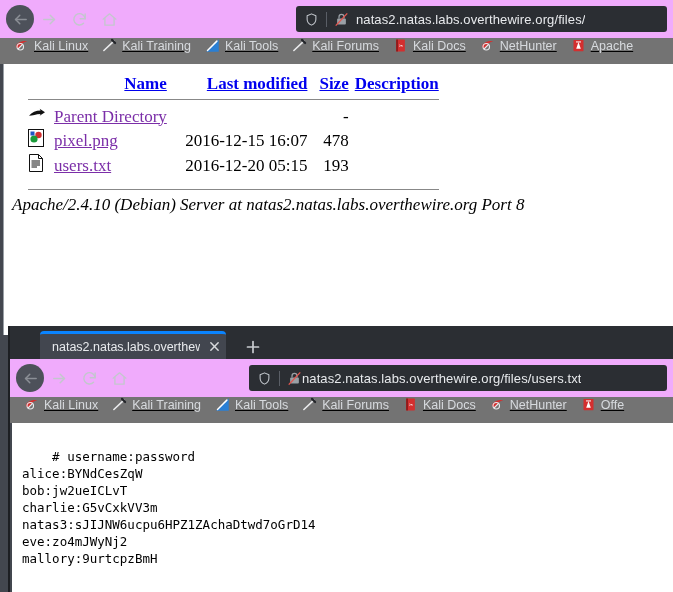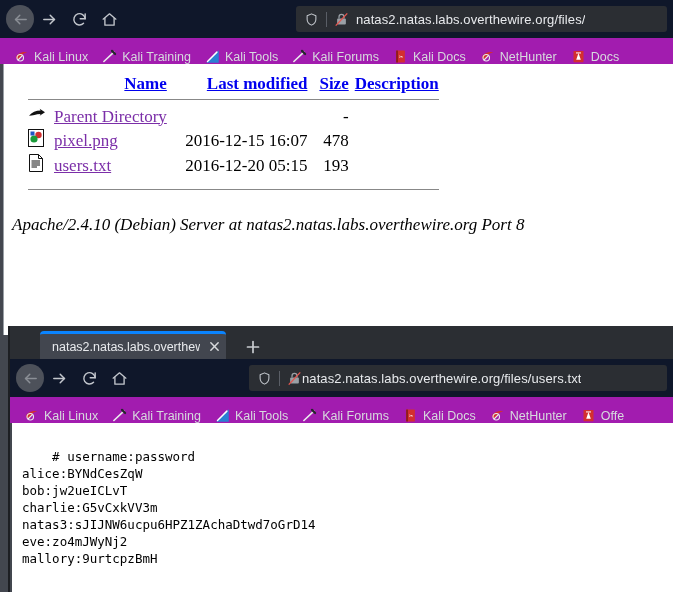--- a/index.html
+++ b/index.html
@@ -25,40 +25,40 @@
   }
   .tab-close{
     color:#d8dadd;font-size:15px;line-height:1;margin-left:6px;flex:0 0 auto;
     width:16px;text-align:center;
   }
   .newtab{
     color:#c9ccd1;font-size:19px;line-height:1;margin-left:12px;
     padding:2px 8px;flex:0 0 auto;
   }
 
-  .navbar{height:38px;background:#0f172a;display:flex;align-items:center;padding:0 6px;box-sizing:border-box;}
+  .navbar{height:38px;background:#f0abfc;display:flex;align-items:center;padding:0 6px;box-sizing:border-box;}
   .navbtn{
     width:30px;height:30px;display:flex;align-items:center;justify-content:center;
     color:#c3c7cd;font-size:17px;flex:0 0 auto;
   }
   .navbtn.back{color:#8b8f96;background:#4d515a;border-radius:50%;width:28px;height:28px;}
   .urlbar{
     flex:1 1 auto;height:26px;background:#2b2e33;border-radius:3px;
     display:flex;align-items:center;padding:0 8px;margin-left:10px;box-sizing:border-box;
     min-width:0;
   }
   .urlbar .sep{width:1px;height:15px;background:#5a5e66;margin:0 7px;flex:0 0 auto;}
   .url-text{
     color:#e8eaed;font-size:13px;white-space:nowrap;overflow:hidden;
     letter-spacing:.1px;
   }
 
   .bookmarks{
-    height:26px;background:#a21caf;display:flex;align-items:flex-end;
-    padding:0 4px;box-sizing:border-box;overflow:hidden;
+    height:26px;background:#737373;display:flex;align-items:flex-start;
+    padding:0 4px;box-sizing:border-box;overflow:hidden;text-decoration:underline;
   }
   .bm{display:flex;align-items:center;flex:0 0 auto;padding:0 7px;}
   .bm-label{color:#d7dade;font-size:12.5px;white-space:nowrap;margin-left:5px;}
 
   
   .ico{display:inline-block;flex:0 0 auto;line-height:0;}
   .ico svg{display:block;}
 
   
   .page{background:#fff;position:absolute;overflow:hidden;}
@@ -206,21 +206,21 @@
       <span class="bm-label">NetHunter</span>
     </div>
     <div class="bm">
       <span class="ico">
         <svg width="15" height="15" viewBox="0 0 24 24">
             <rect x="4" y="3" width="16" height="18" rx="1" fill="#d32f2f"></rect>
             <path d="M12 6.5 8.3 17h7.4z" fill="#fff"></path>
             <rect x="8" y="5.5" width="8" height="1.6" fill="#fff"></rect>
           </svg>
       </span>
-      <span class="bm-label">Docs</span>
+      <span class="bm-label">Apache</span>
     </div>
   </div>
 
   <div class="page" style="left:0;top:64px;width:673px;height:271px;">
     <div class="apache">
 
       <table class="idx" style="margin-left:12px;">
         <tbody>
             <tr>
           <th class="icocell"></th>
@@ -303,21 +303,21 @@
         </tr>
 
         <tr class="hr-row">
           <td colspan="5">
                 <hr class="hr" style="margin-top:10px;">
               </td>
         </tr>
       </tbody>
         </table>
 
-      <div class="addr" style="margin-top:20px;padding-left:2px;">Apache/2.4.10 (Debian) Server at natas2.natas.labs.overthewire.org Port 8</div>
+      <div class="addr" style="margin-top:0;padding-left:2px;">Apache/2.4.10 (Debian) Server at natas2.natas.labs.overthewire.org Port 8</div>
     </div>
   </div>
 </div>
 
 <div class="window" style="left:8px;top:326px;width:665px;height:266px;border-left:2px solid #1d1f23;box-sizing:border-box;">
 
   <div class="tabstrip" style="height:33px;">
     <div style="width:30px;height:33px;background:#2b2e33;flex:0 0 auto;"></div>
     <div class="tab" style="width:186px;">
       <span class="tab-title" style="width:148px;">natas2.natas.labs.overthewir</span>

